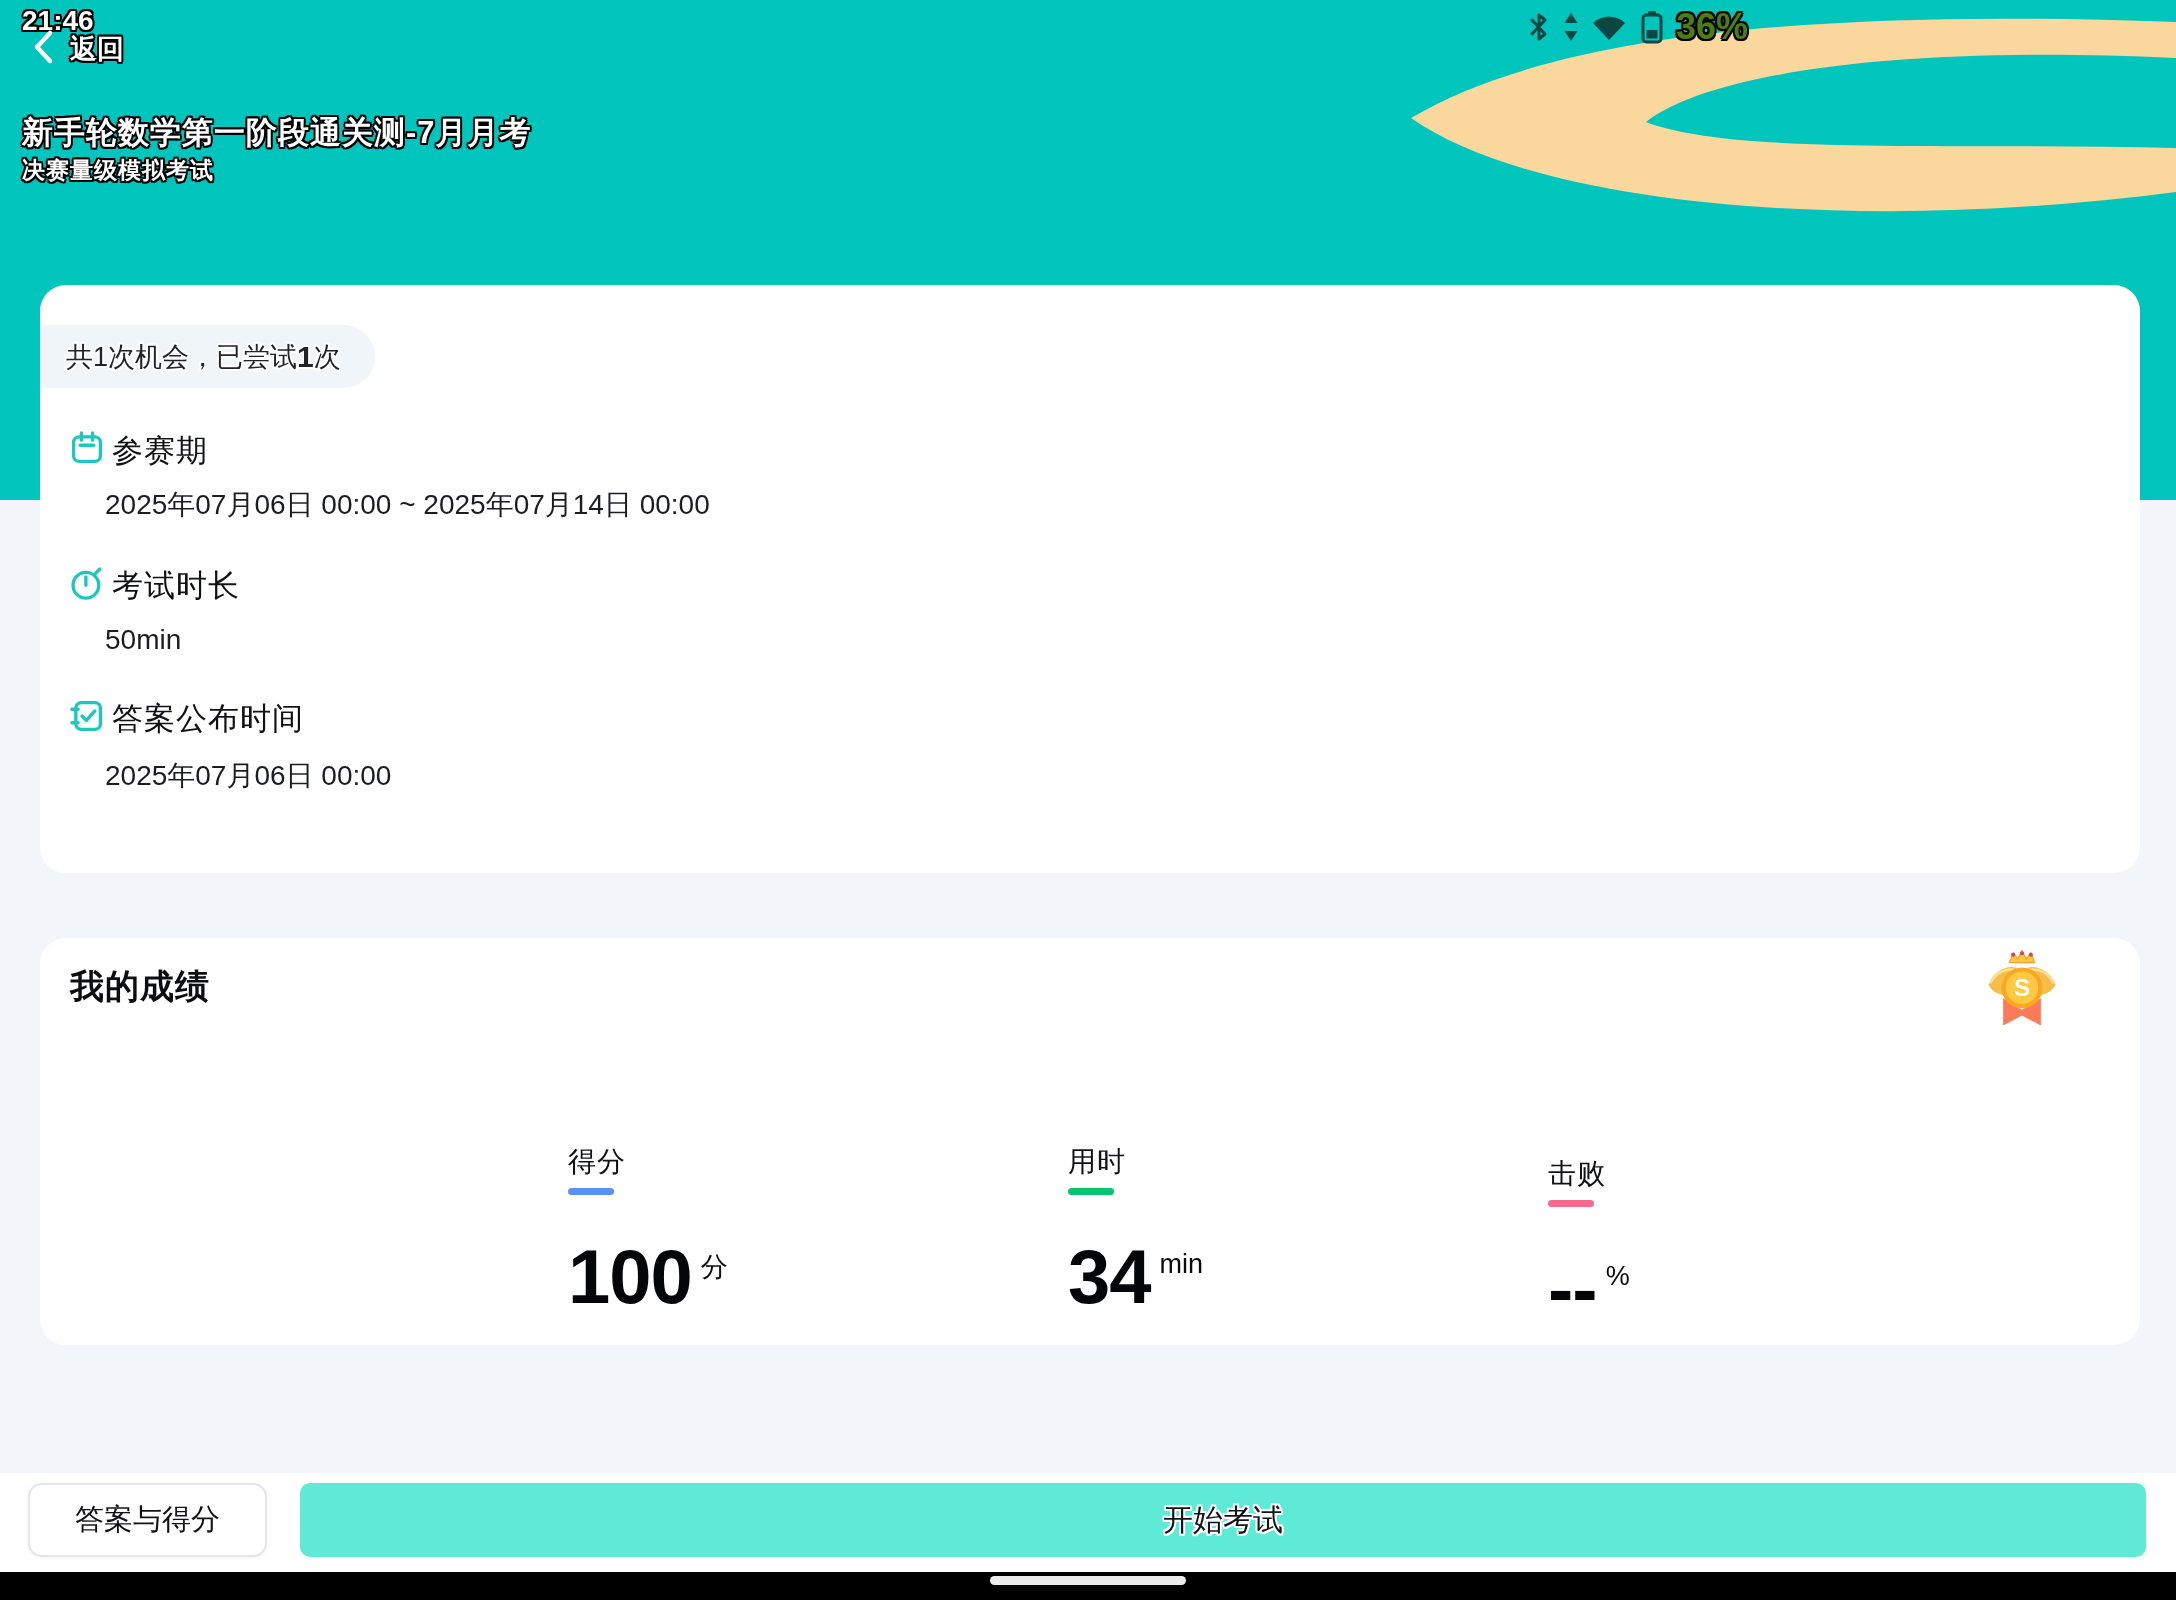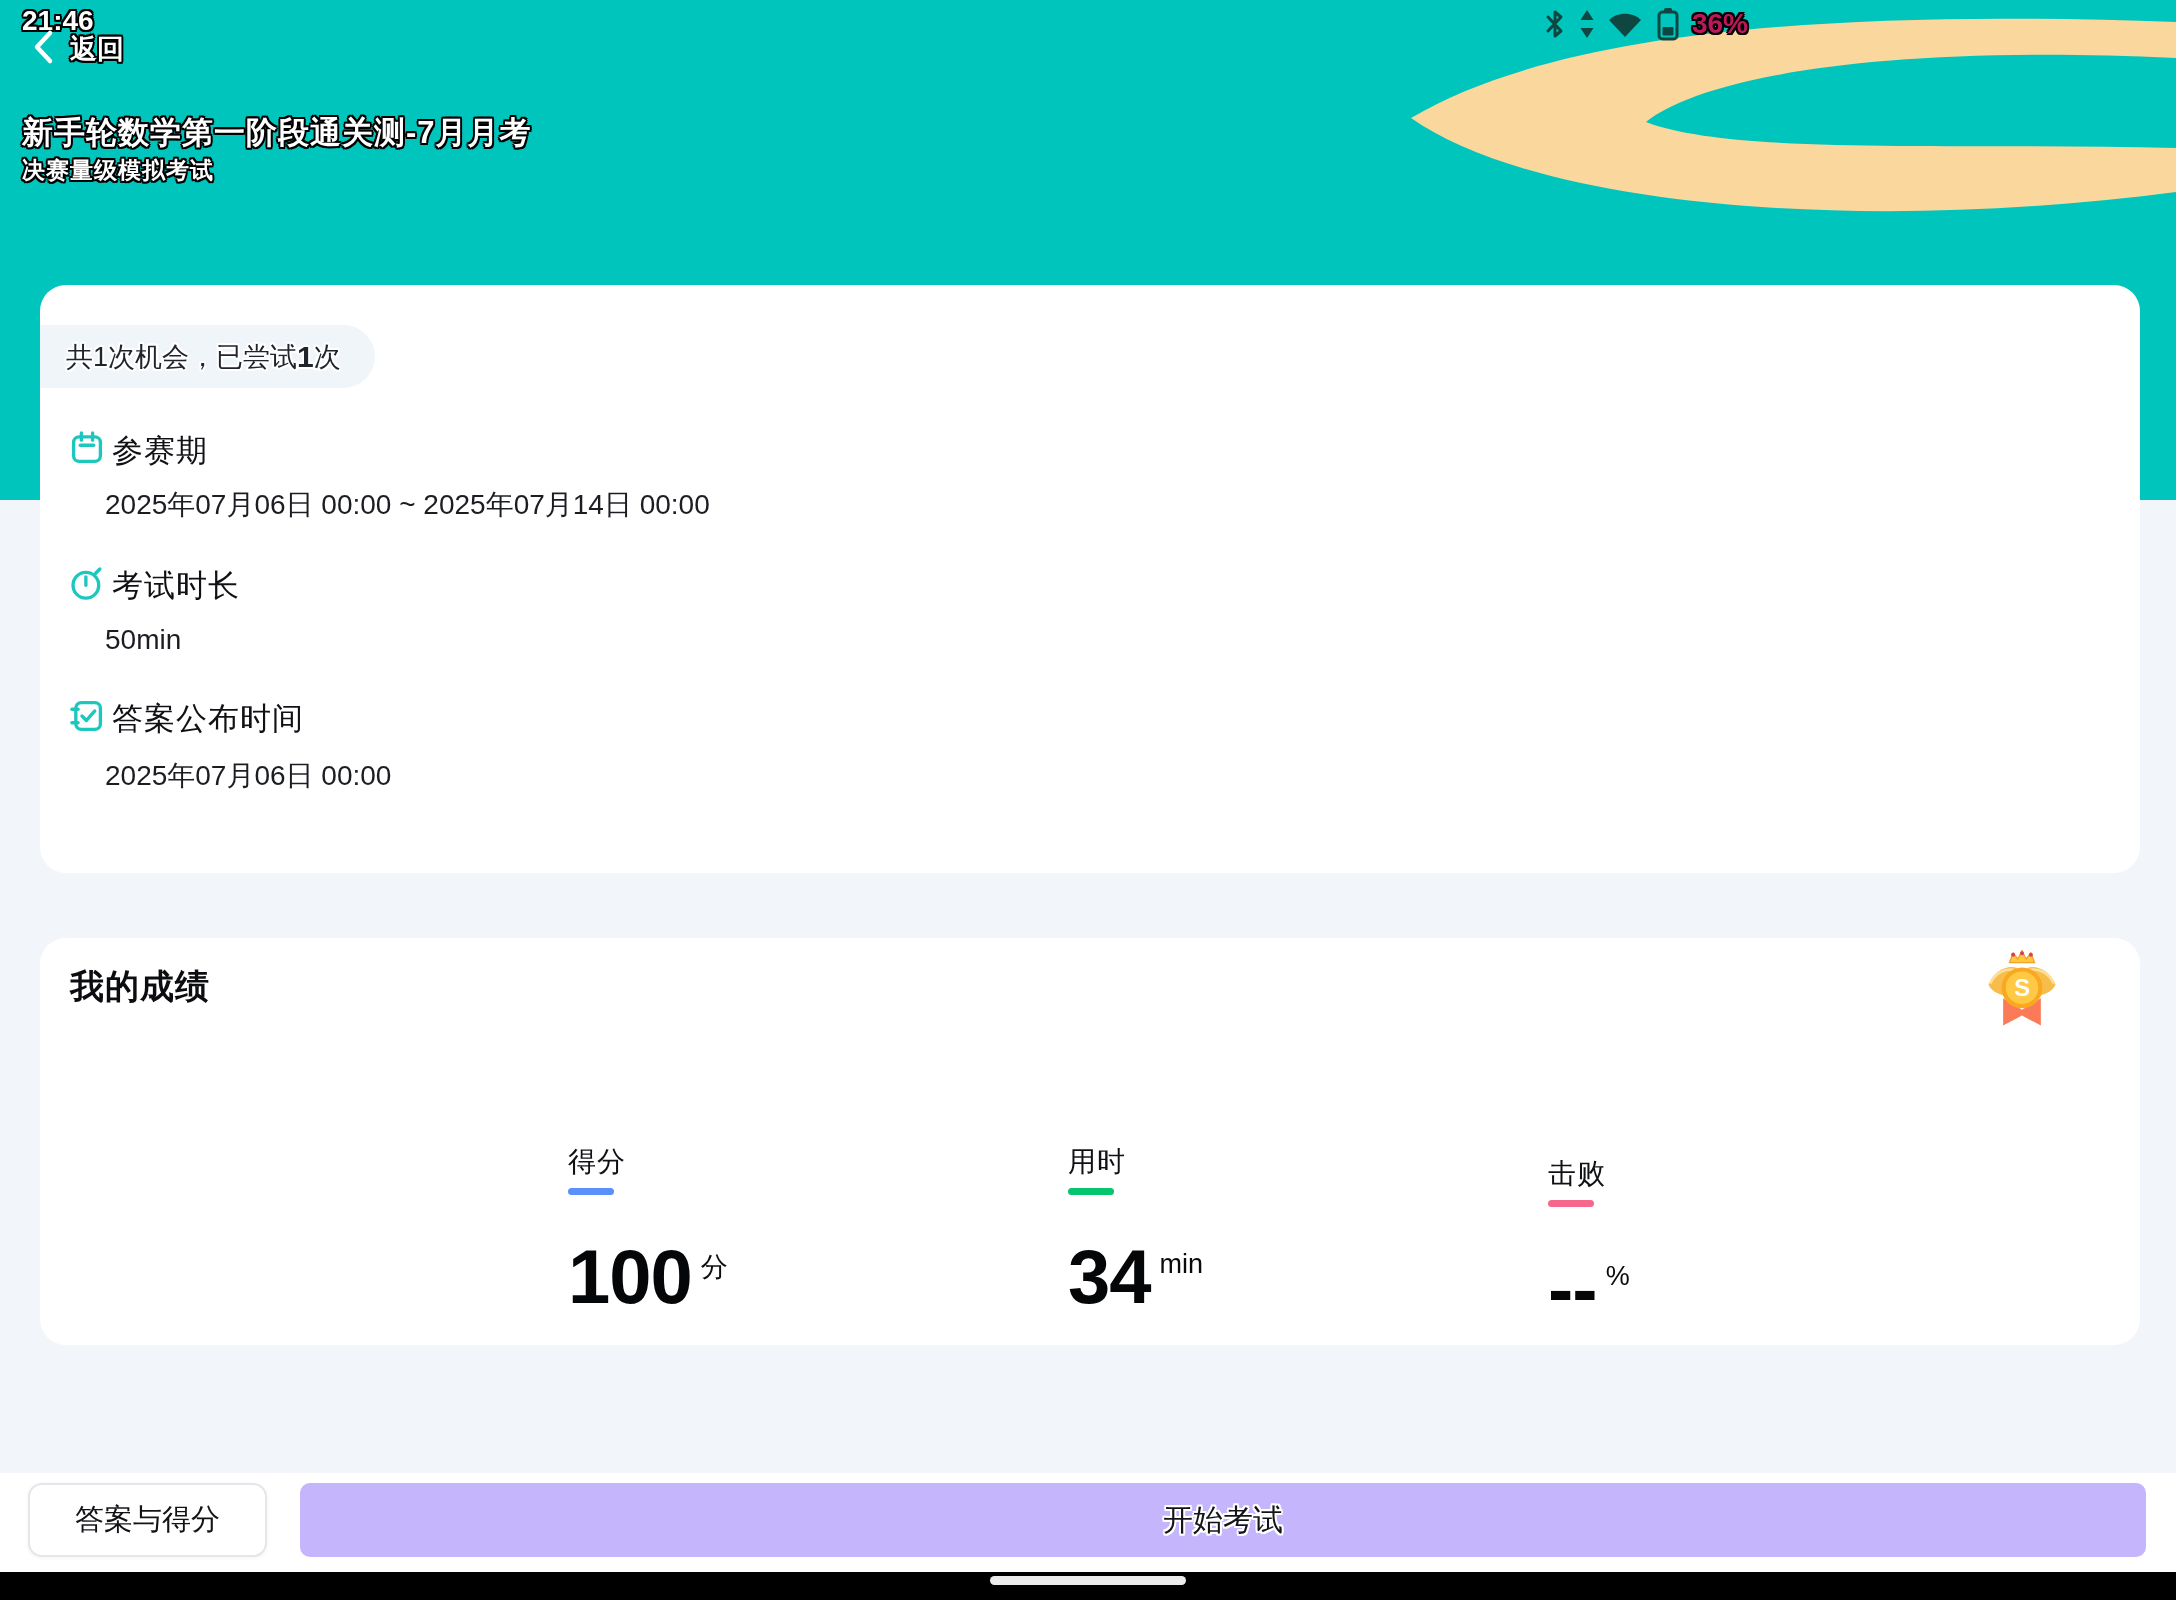--- a/index.html
+++ b/index.html
@@ -7,21 +7,21 @@
   body { font-family:"Liberation Sans","DejaVu Sans",sans-serif; background:#F2F5F9; position:relative; }
 
   
   .header { position:absolute; left:0; top:0; width:2176px; height:500px; background:#00C5BD; overflow:hidden; }
   .decoration { position:absolute; right:0; top:0; pointer-events:none; }
 
   .status-bar { position:absolute; left:0; top:0; width:1772px; height:46px; z-index:5; }
   .status-time { position:absolute; left:22px; top:5px; font-size:28px; font-weight:bold; color:#fff; }
   .status-right { position:absolute; right:24px; top:6px; display:flex; align-items:center; gap:10px; }
   .status-right svg { display:block; }
-  .battery-pct { font-size:28px; font-weight:bold; color:#be185d; }
+  .battery-pct { font-size:36px; font-weight:bold; color:#4d7c0f; }
 
   .outline-dark { text-shadow:2px 0 0 #000,-2px 0 0 #000,0 2px 0 #000,0 -2px 0 #000,
                   1.6px 1.6px 0 #000,-1.6px 1.6px 0 #000,1.6px -1.6px 0 #000,-1.6px -1.6px 0 #000; }
   .outline-light { text-shadow:2px 0 0 #fff,-2px 0 0 #fff,0 2px 0 #fff,0 -2px 0 #fff,
                   1.6px 1.6px 0 #fff,-1.6px 1.6px 0 #fff,1.6px -1.6px 0 #fff,-1.6px -1.6px 0 #fff; }
 
   .back-row { position:absolute; left:30px; top:28px; display:flex; align-items:center; gap:14px; cursor:pointer; z-index:5; }
   .back-label { font-size:27px; font-weight:bold; color:#fff; }
   .page-title { position:absolute; left:22px; top:112px; font-size:31px; font-weight:bold; color:#fff; letter-spacing:1px; z-index:5; }
   .page-subtitle { position:absolute; left:22px; top:155px; font-size:23px; font-weight:bold; color:#fff; letter-spacing:1px; z-index:5; }
@@ -51,21 +51,21 @@
   .stat-value { font-size:76px; font-weight:800; color:#050608; line-height:1; letter-spacing:-1px; }
   .stat-unit { font-size:27px; font-weight:500; color:#0a0b0e; margin-left:9px; transform:translateY(10px); }
   .stat-1 { left:528px; } .stat-2 { left:1028px; } .stat-3 { left:1508px;margin-top:12px; }
 
   
   .footer { position:absolute; left:0; top:1473px; width:2176px; height:99px; background:#fff; z-index:20; }
   .btn-answers { position:absolute; left:28px; top:10px; width:239px; height:74px; background:#fff;
                  border:2px solid #E4E6E8; border-radius:14px; font-size:29px; color:#121316;
                  display:flex; align-items:center; justify-content:center; cursor:pointer;
                  box-shadow:0 1px 4px rgba(0,0,0,0.05); font-family:inherit; }
-  .btn-start { position:absolute; left:300px; top:10px; width:1846px; height:74px; background:#c4b5fd;
+  .btn-start { position:absolute; left:300px; top:10px; width:1846px; height:74px; background:#5eead4;
                border:none; border-radius:10px; font-size:30px; color:#131417;
                display:flex; align-items:center; justify-content:center; cursor:default; font-family:inherit; }
 
   .nav-bar { position:absolute; left:0; top:1572px; width:2176px; height:28px; background:#000; z-index:30; }
   .home-indicator { position:absolute; left:50%; top:4px; transform:translateX(-50%);
                     width:196px; height:9px; border-radius:5px; background:#ECECEC; cursor:pointer; }
 </style>
 </head>
 <body>
 

